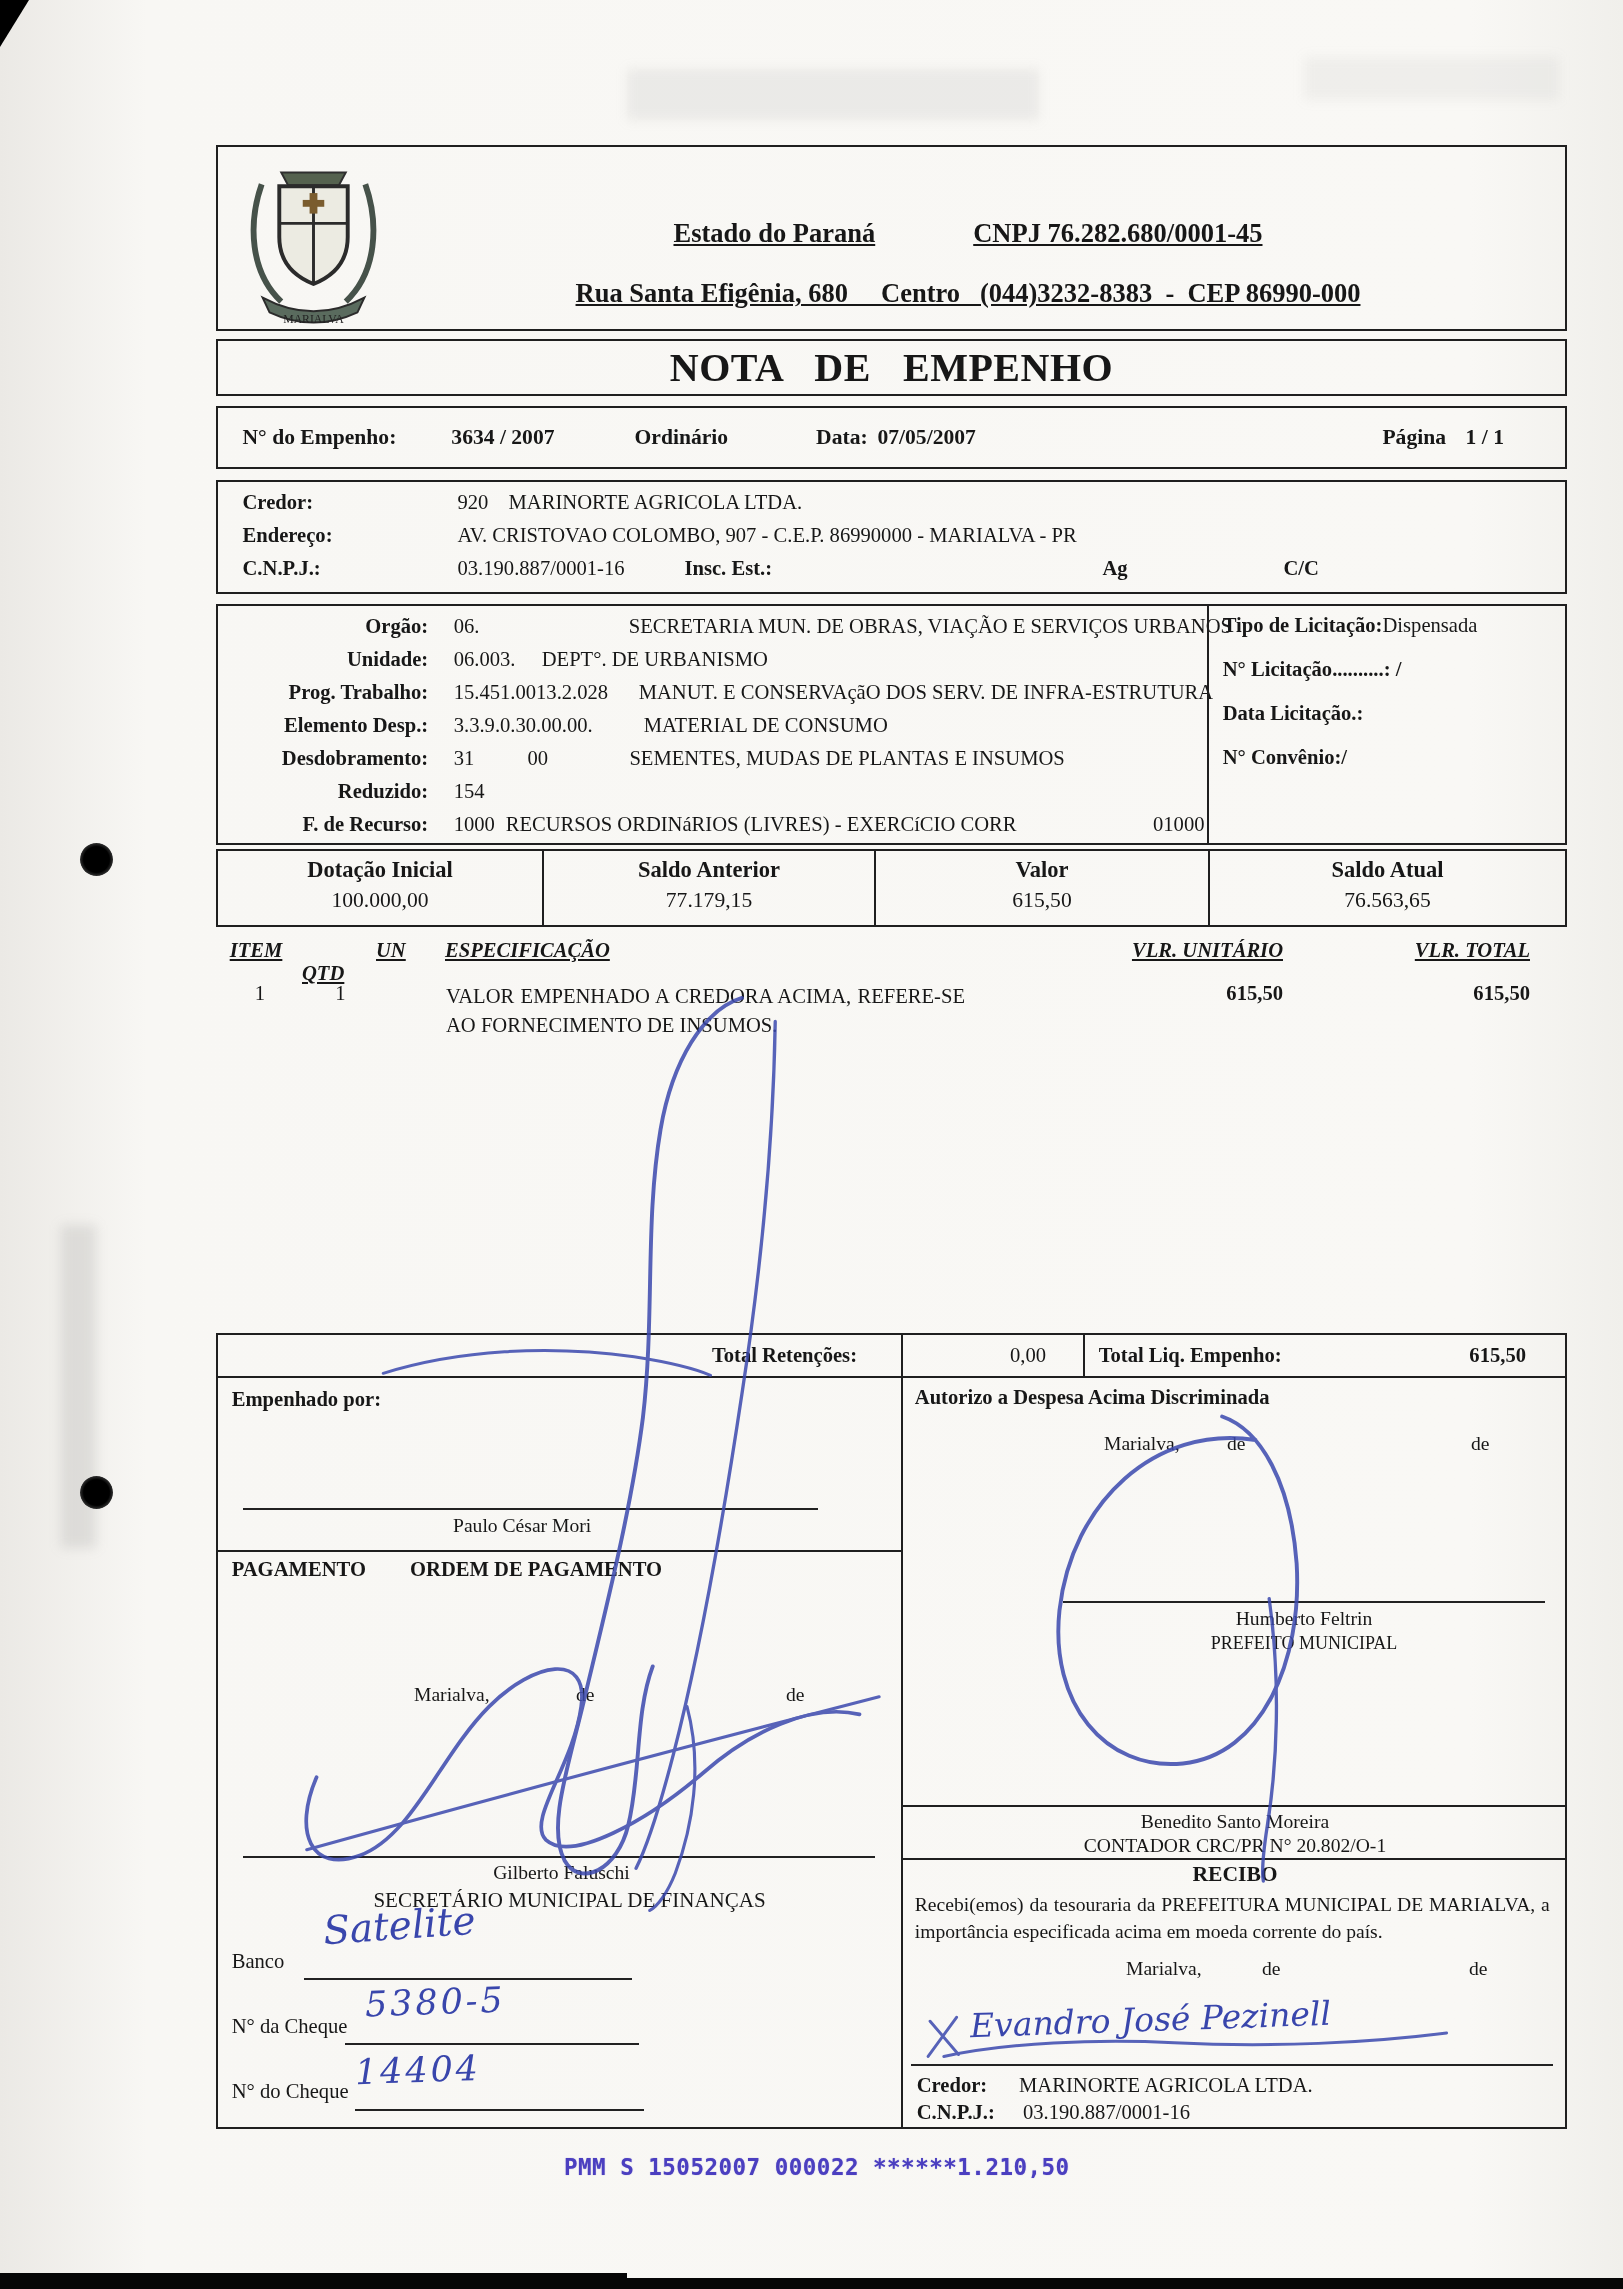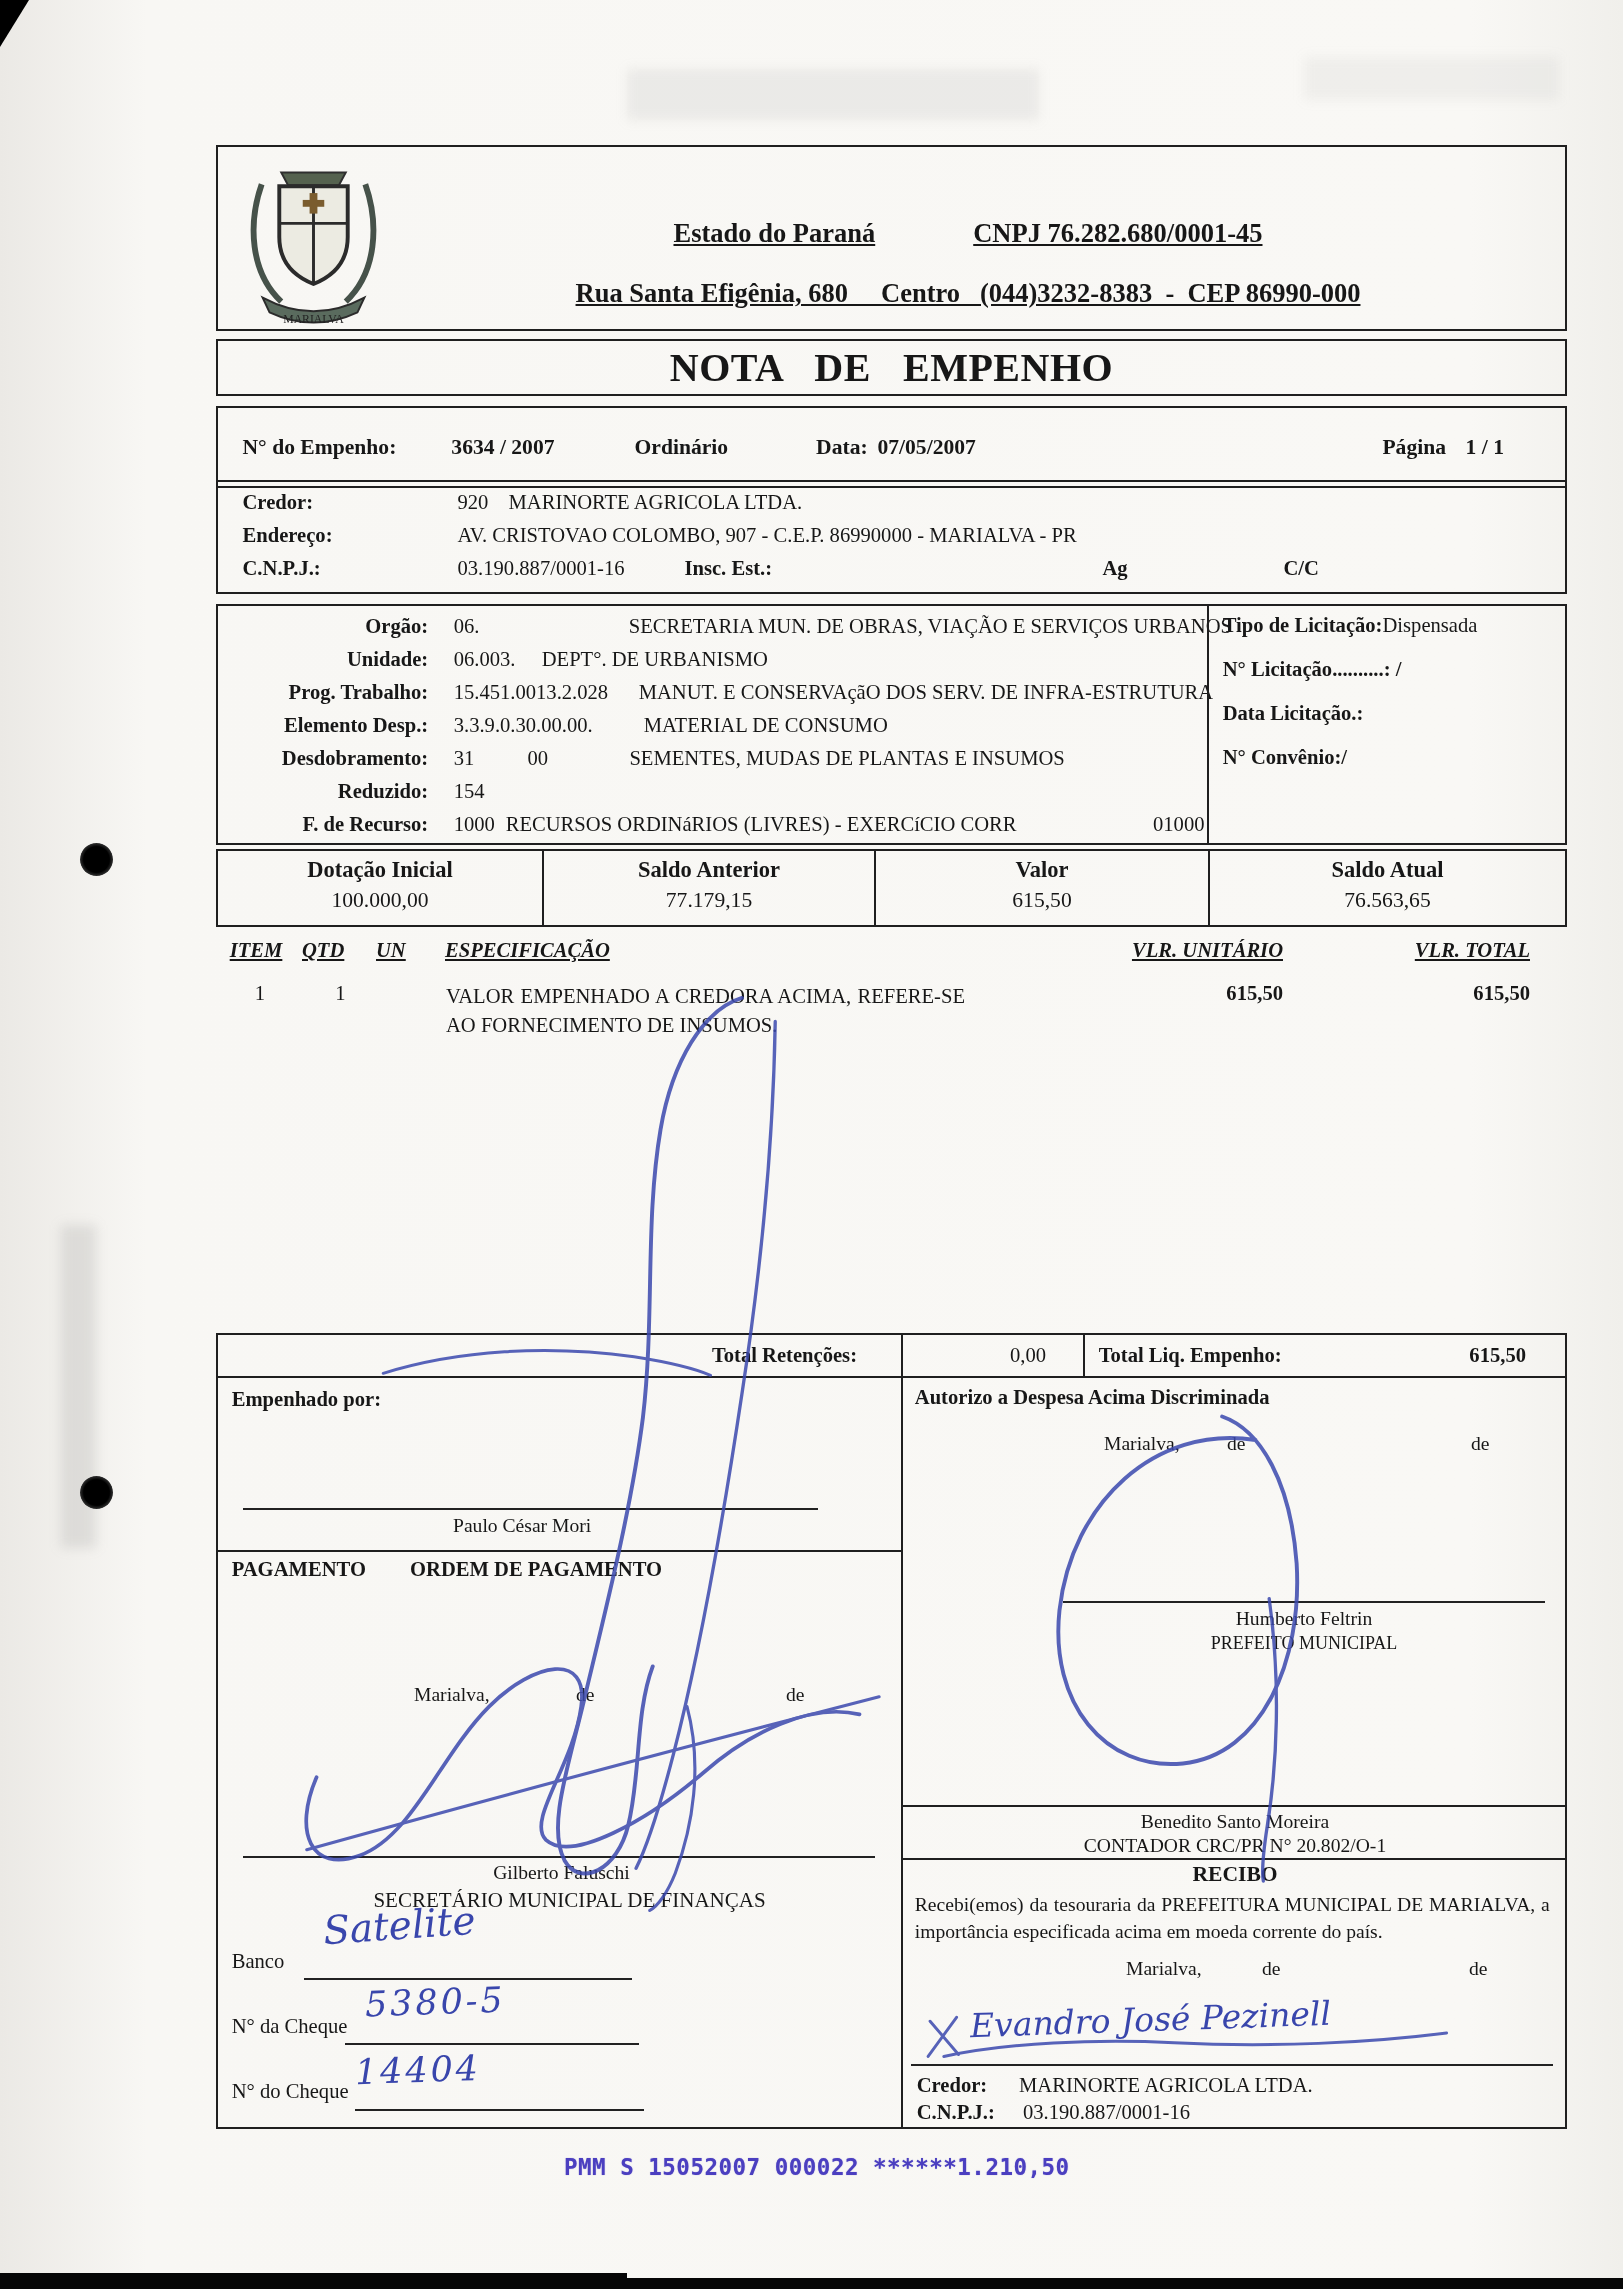--- a/index.html
+++ b/index.html
@@ -73,21 +73,21 @@
     </div>
     <div class="abs" style="left:167px;top:131px;width:1166px;text-align:center;">
       <span class="b u" style="font-size:26.5px;">Rua Santa Efigênia, 680&nbsp;&nbsp;&nbsp;&nbsp;&nbsp;Centro&nbsp;&nbsp;&nbsp;(044)3232-8383&nbsp;&nbsp;-&nbsp;&nbsp;CEP 86990-000</span>
     </div>
   </div>
 
   <div class="box" style="left:216px;top:339px;width:1351px;height:57px;display:flex;align-items:center;justify-content:center;">
     <span class="b" style="font-size:40px;word-spacing:21.6px;letter-spacing:0.5px;">NOTA DE EMPENHO</span>
   </div>
 
-  <div class="box" style="left:216px;top:406px;width:1351px;height:82px;display:flex;align-items:center;font-size:21.6px;padding:0 61px 0 24.5px;">
+  <div class="box" style="left:216px;top:406px;width:1351px;height:63px;display:flex;align-items:center;font-size:21.6px;padding:0 61px 0 24.5px;">
     <span class="b">N° do Empenho:</span>
     <span class="b" style="margin-left:55px;">3634 / 2007</span>
     <span class="b" style="margin-left:80px;">Ordinário</span>
     <span class="b" style="margin-left:88px;">Data:</span>
     <span class="b" style="margin-left:9.8px;">07/05/2007</span>
     <span class="b" style="margin-left:auto;">Página</span>
     <span class="b" style="margin-left:19.6px;">1 / 1</span>
   </div>
 
   <div class="box" style="left:216px;top:480px;width:1351px;height:114px;padding:8.8px 0 0 24.5px;font-size:20.6px;">
@@ -166,21 +166,21 @@
       <div class="balval">615,50</div>
     </div>
     <div class="balcol" style="flex:1;">
       <div class="balhead">Saldo Atual</div>
       <div class="balval">76.563,65</div>
     </div>
   </div>
 
   <div class="abs ihead" style="left:216px;top:939px;width:1351px;">
     <span class="c-item" style="text-align:left;padding-left:13.7px;width:86px;">ITEM</span>
-    <span class="c-qtd" style="text-align:left;width:74px;">QTD</span>
+    <span class="c-qtd" style="text-align:left;width:74px;margin-top:23px;">QTD</span>
     <span class="c-un">UN</span>
     <span class="c-spec">ESPECIFICAÇÃO</span>
     <span class="c-unit">VLR. UNITÁRIO</span>
     <span class="c-total">VLR. TOTAL</span>
   </div>
 
   <div class="abs irow" style="left:216px;top:982px;width:1351px;">
     <span class="c-item">1</span>
     <span class="c-qtd">1</span>
     <span class="c-un"></span>

